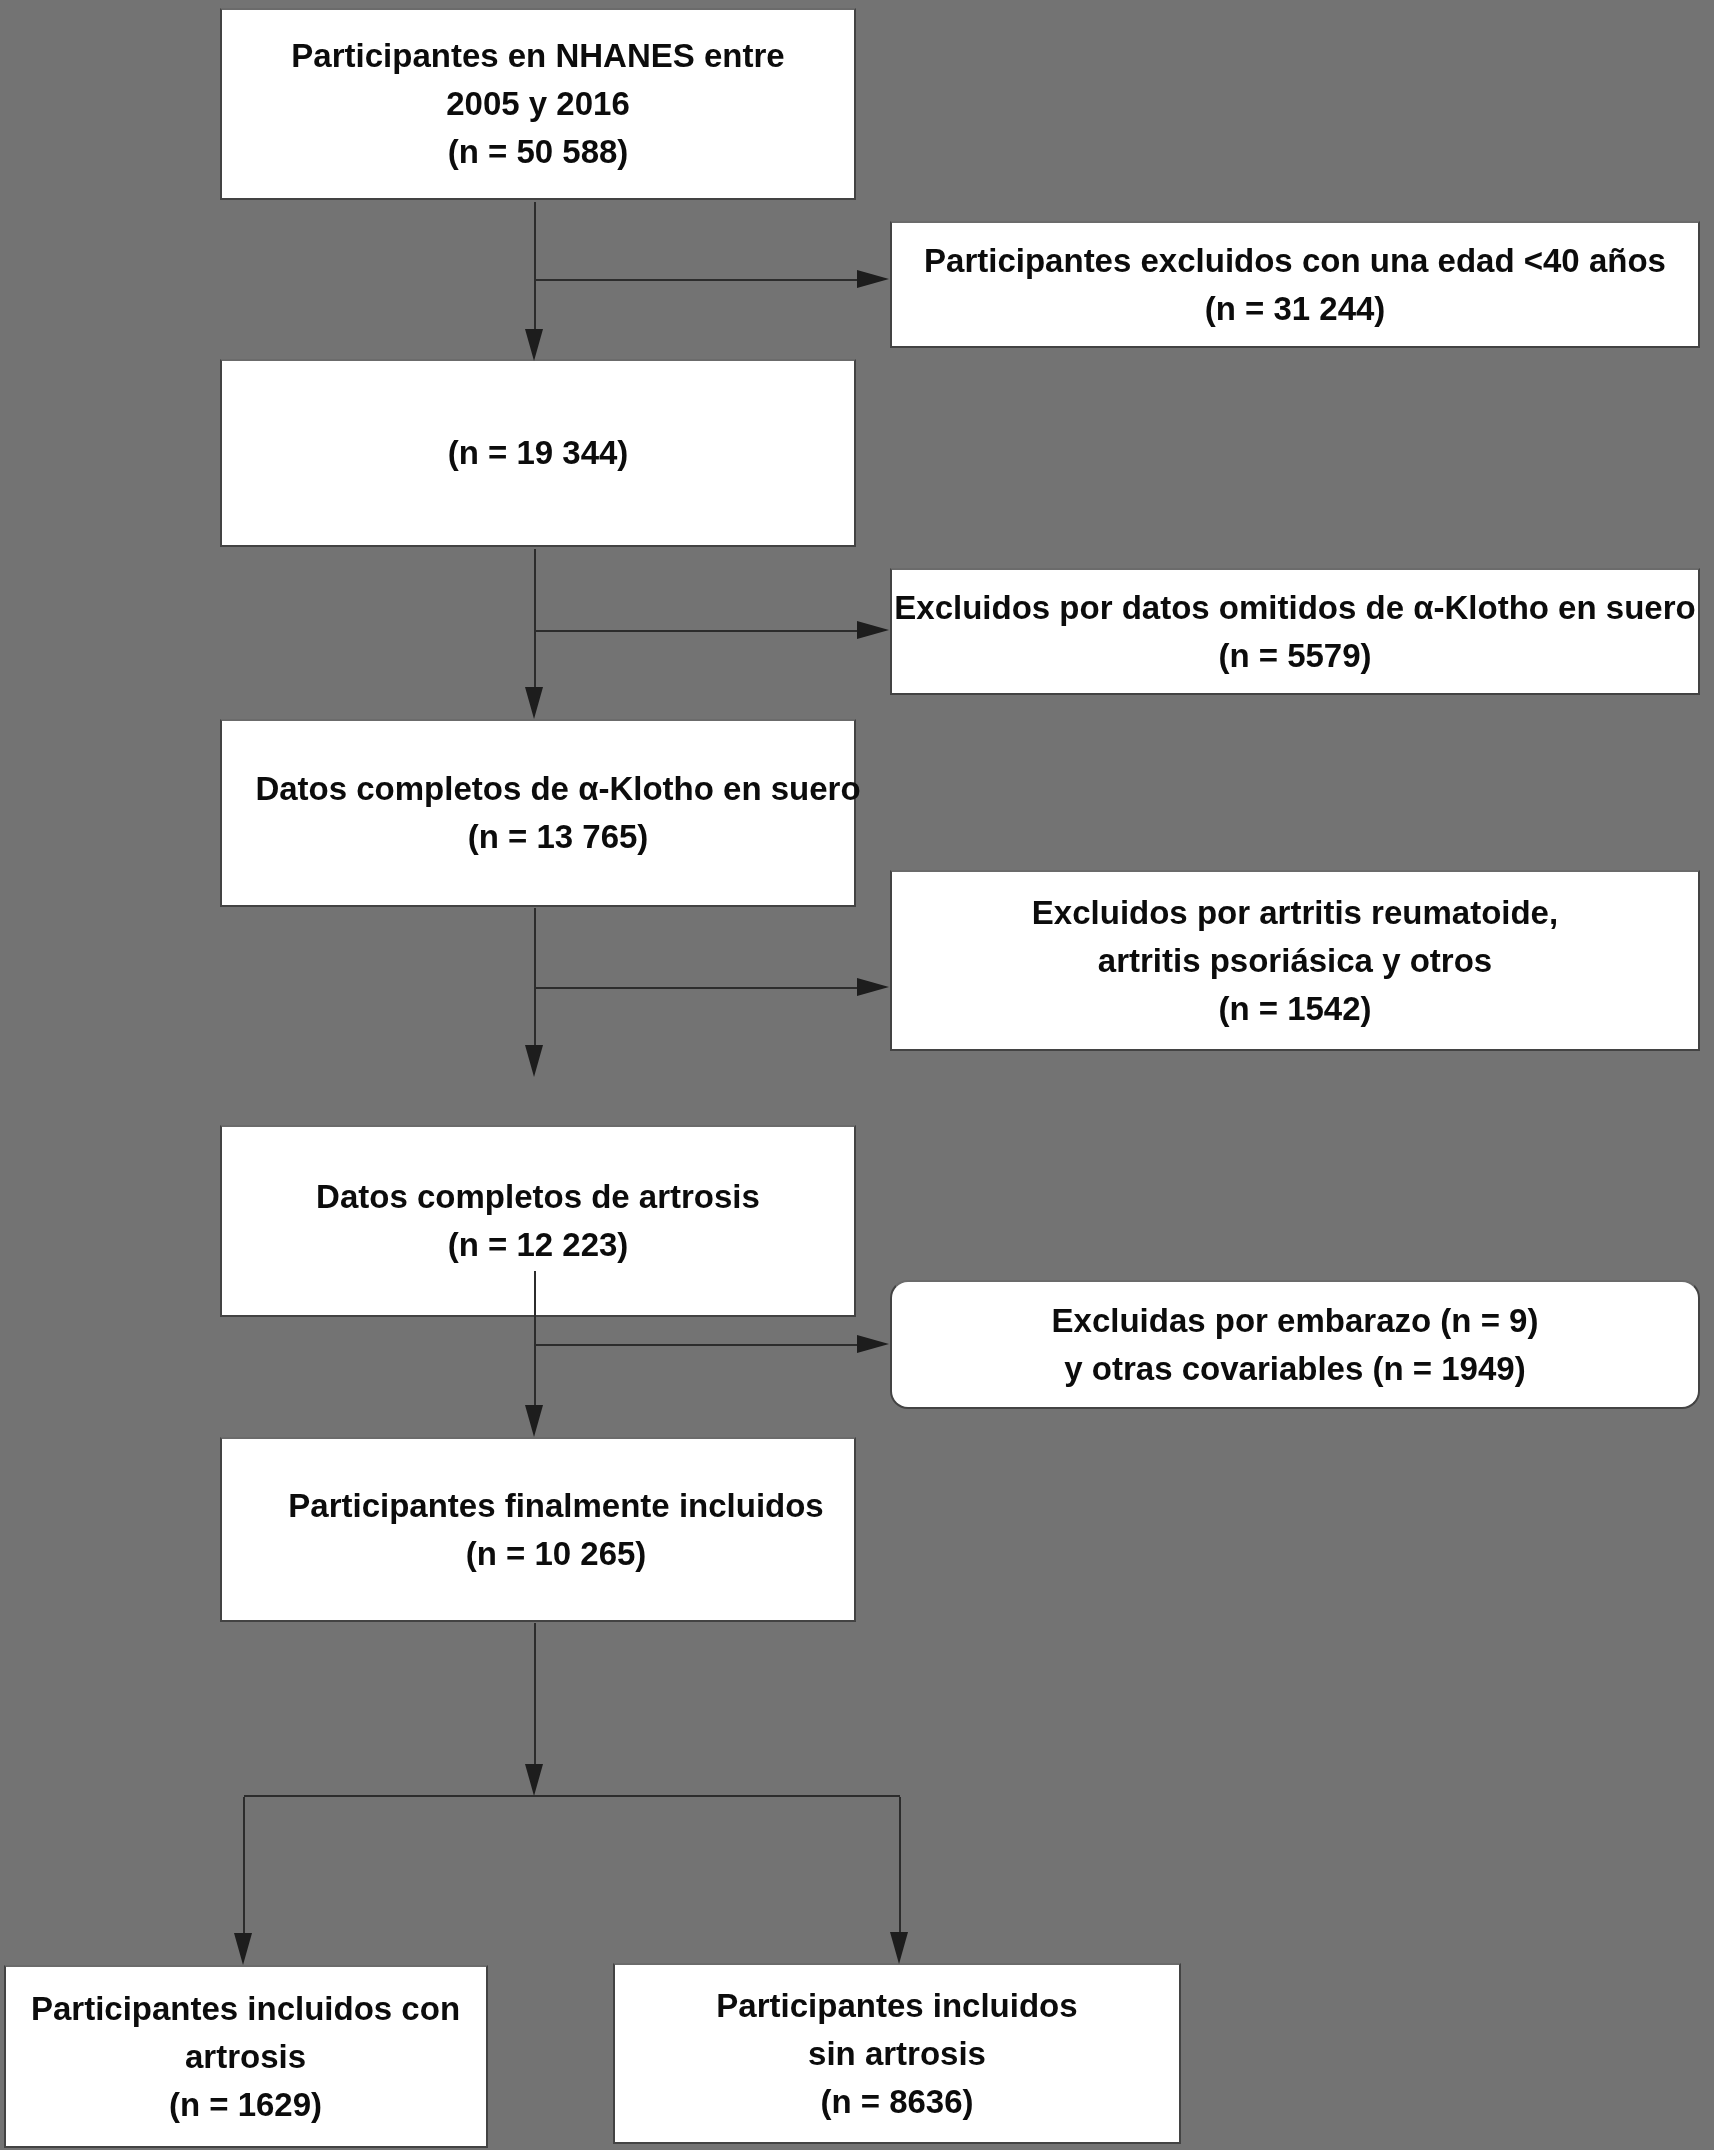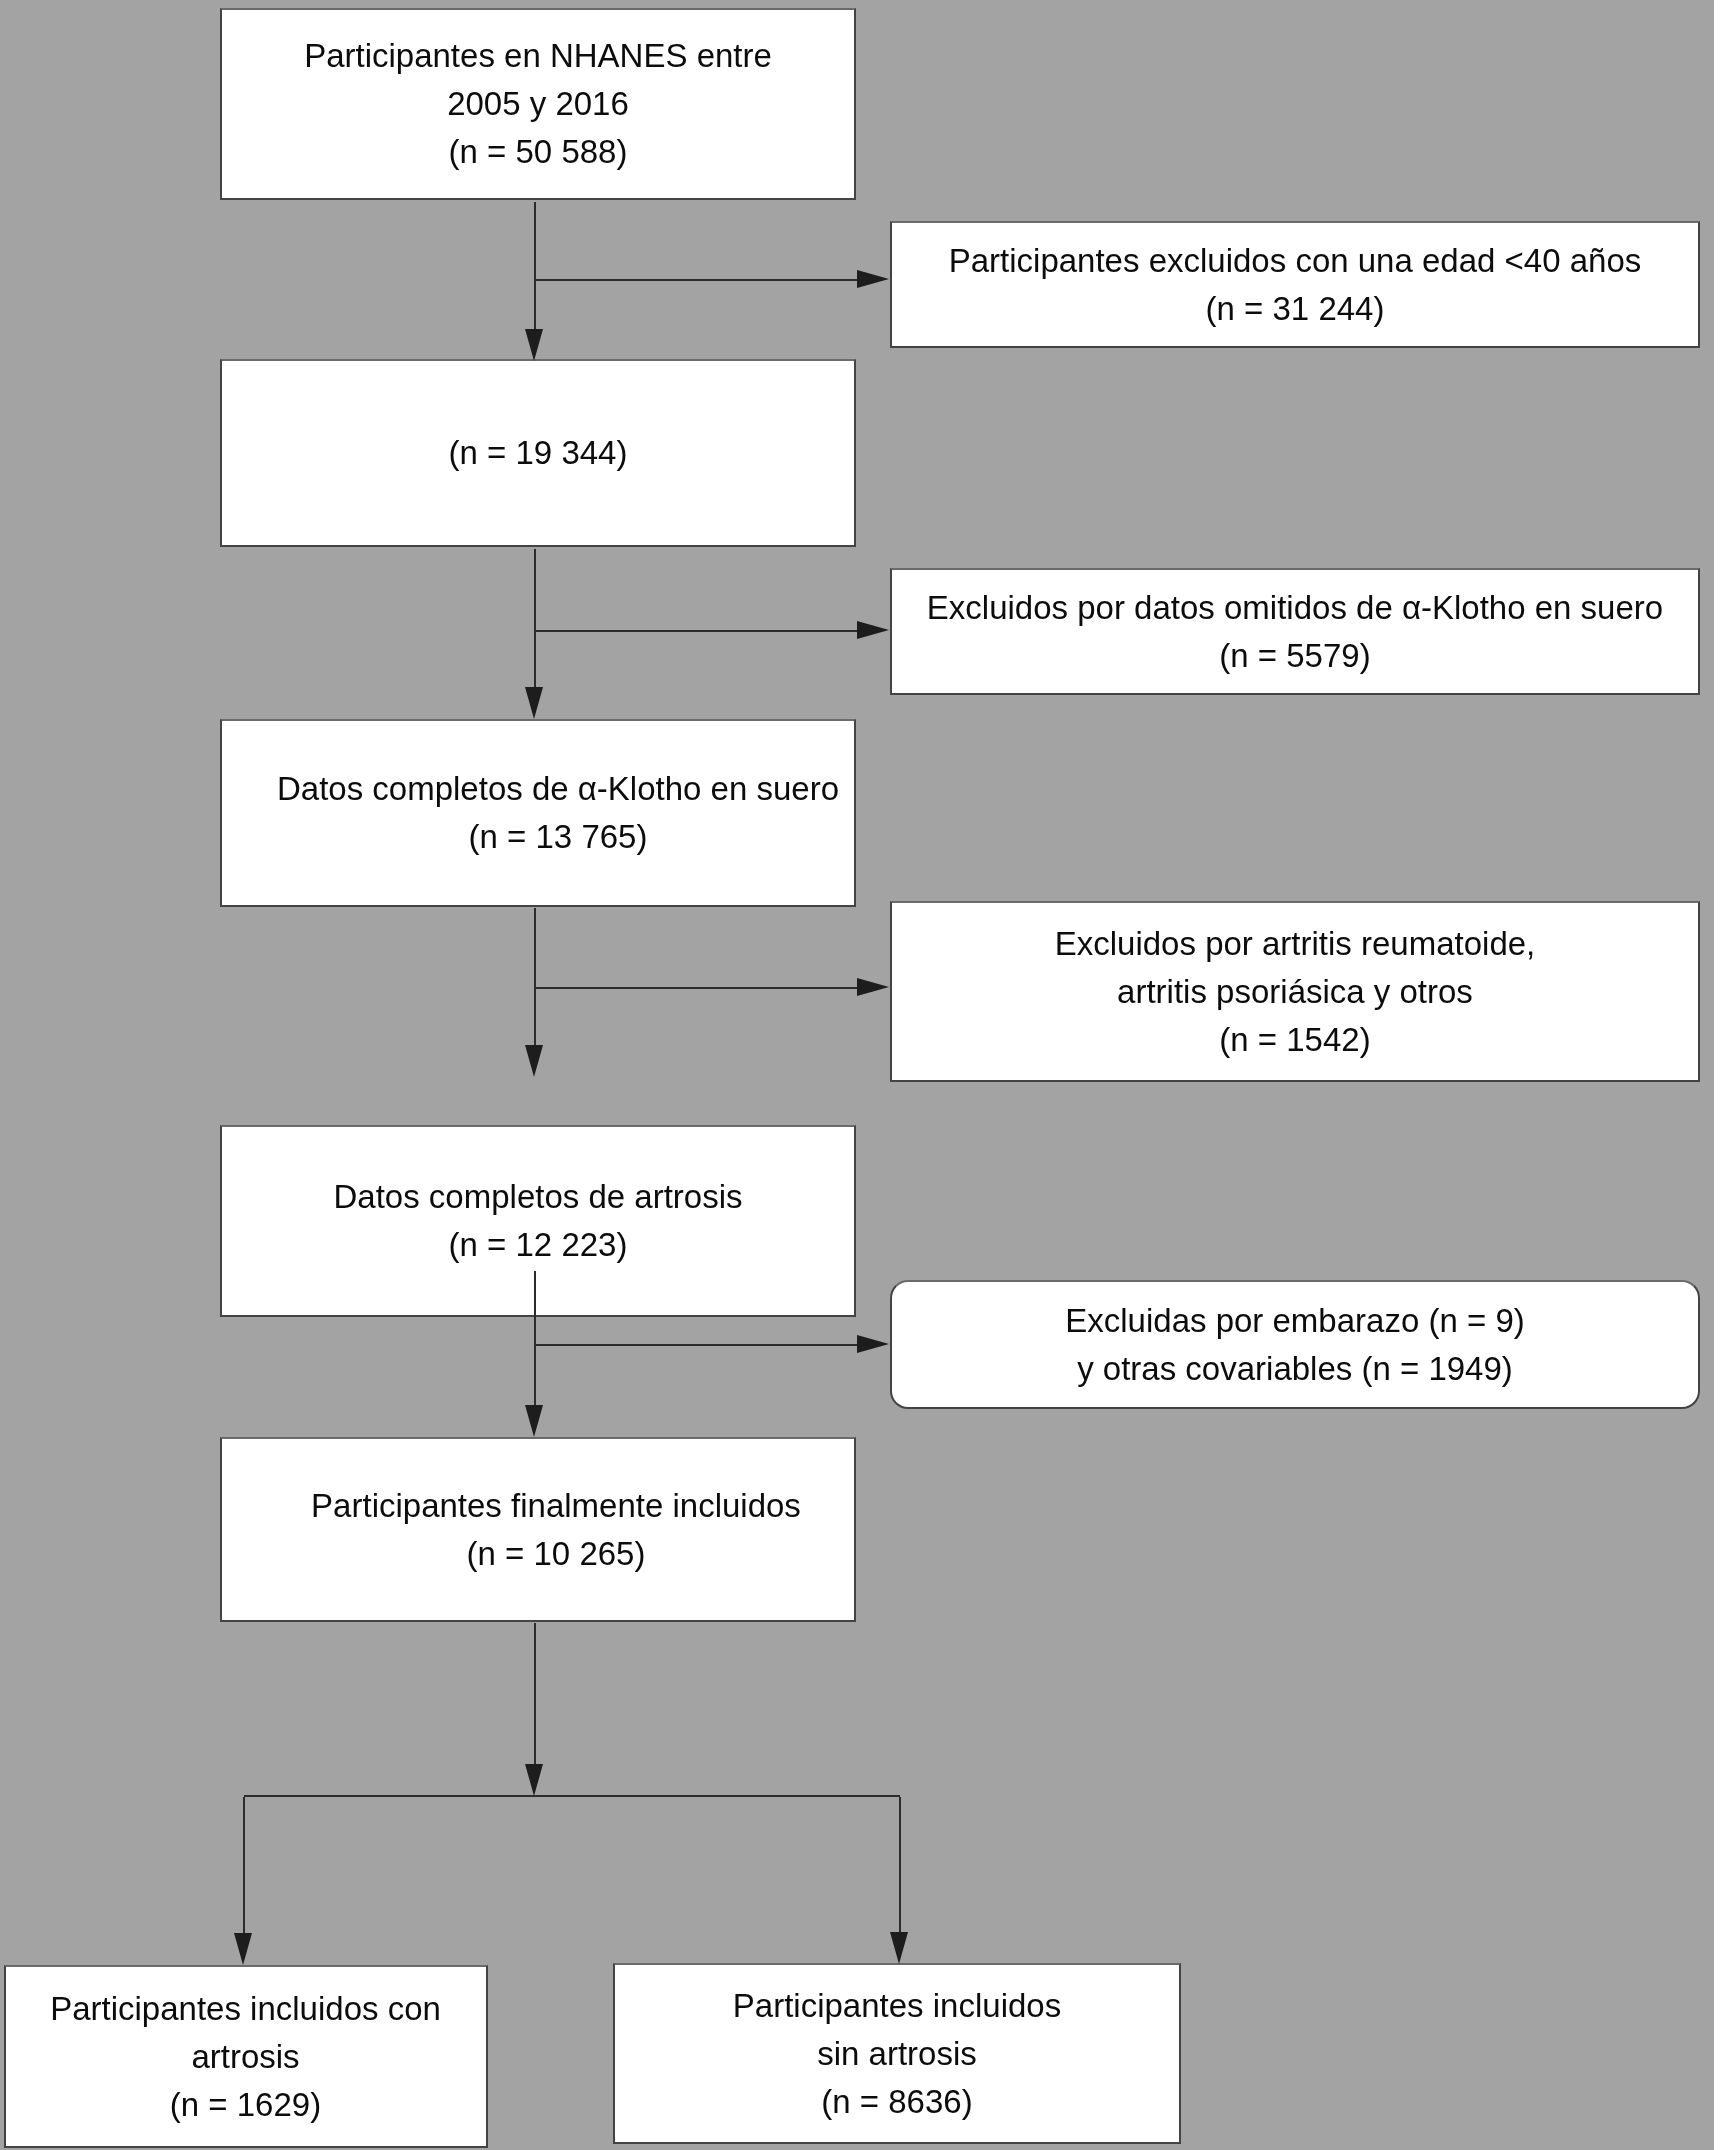--- a/index.html
+++ b/index.html
@@ -4,23 +4,24 @@
 <style>
   html, body {
     margin: 0;
     padding: 0;
     background: #ffffff;
   }
   .canvas {
     position: relative;
     width: 1714px;
     height: 2151px;
-    background: #a3a3a3;
+    background: #737373;
     font-family: "Liberation Sans", "DejaVu Sans", sans-serif;
     color: #0c0c0c;
+    font-weight: bold;
   }
   .box {
     position: absolute;
     box-sizing: border-box;
     border: 2.8px solid #434343;
     border-top-color: #6b6b6b;
     background: #ffffff;
     display: flex;
     flex-direction: column;
     justify-content: center;
@@ -93,21 +94,21 @@
   <div class="box" style="left:890px; top:221px; width:810px; height:127px;">
     <span class="line">Participantes excluidos con una edad &lt;40 años</span>
     <span class="line">(n = 31 244)</span>
   </div>
 
   <div class="box" style="left:890px; top:568px; width:810px; height:127px;">
     <span class="line">Excluidos por datos omitidos de α-Klotho en suero</span>
     <span class="line">(n = 5579)</span>
   </div>
 
-  <div class="box" style="left:890px; top:901px; width:810px; height:181px;">
+  <div class="box" style="left:890px; top:870px; width:810px; height:181px;">
     <span class="line">Excluidos por artritis reumatoide,</span>
     <span class="line">artritis psoriásica y otros</span>
     <span class="line">(n = 1542)</span>
   </div>
 
   <div class="box" style="left:890px; top:1280px; width:810px; height:129px;border-radius:18px;">
     <span class="line">Excluidas por embarazo (n = 9)</span>
     <span class="line">y otras covariables (n = 1949)</span>
   </div>
 

